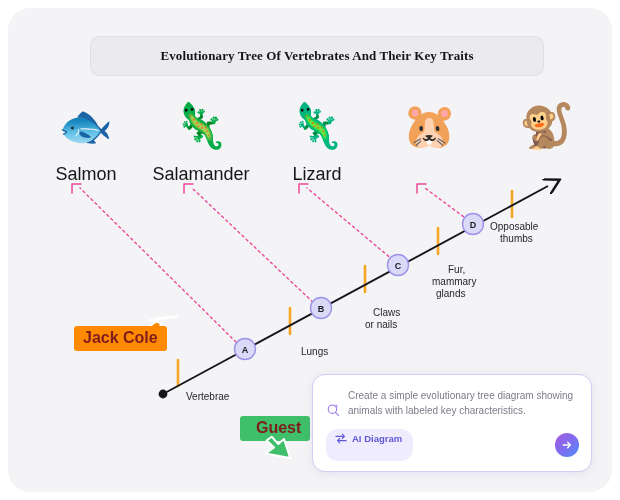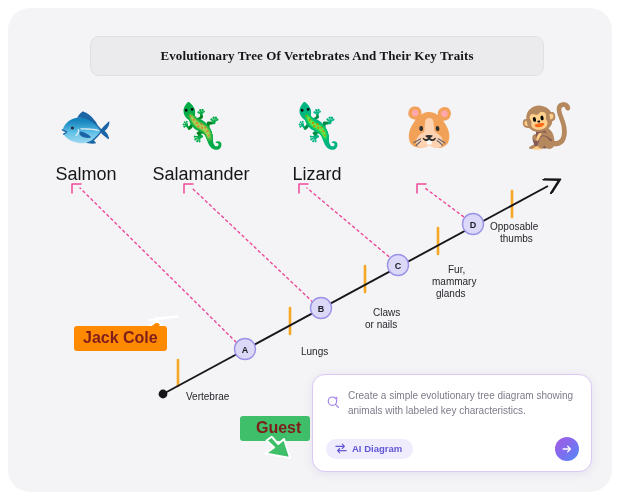--- a/index.html
+++ b/index.html
@@ -44,31 +44,31 @@
   #cursor-guest .cur-label{background:#3fbf69;padding-left:16px;}
 
   
   #prompt-card{
     position:absolute;left:304px;top:366px;width:280px;height:98px;
     background:#ffffff;border-radius:13px;
     border:1.4px solid #d9c9f5;
     box-shadow:0 2px 10px rgba(90,60,170,.10);
     box-sizing:border-box;padding:12px 14px 0 13px;
   }
-  #prompt-row{display:flex;align-items:center;gap:7px;}
+  #prompt-row{display:flex;align-items:flex-end;gap:7px;}
   #prompt-text{
     font-size:10px;line-height:15px;color:#7c7c8a;flex:1;padding-top:1px;
   }
   #prompt-foot{
     position:absolute;left:13px;right:12px;bottom:10px;
     display:flex;align-items:center;justify-content:space-between;
   }
   #ai-chip{
     display:flex;align-items:center;gap:5px;
-    background:#eeecfd;border-radius:12px;padding:4px 11px 5px 9px;
+    background:#eeecfd;border-radius:12px;padding:4px 11px 17px 9px;
   }
   #ai-chip .lbl{font-size:9.5px;font-weight:bold;color:#6257d6;}
   #send-btn{
     width:24px;height:24px;border-radius:50%;
     background:linear-gradient(135deg,#a65ae0 0%,#7b6ff0 55%,#4f8ef7 100%);
     display:flex;align-items:center;justify-content:center;
   }
 </style>
 </head>
 <body>

